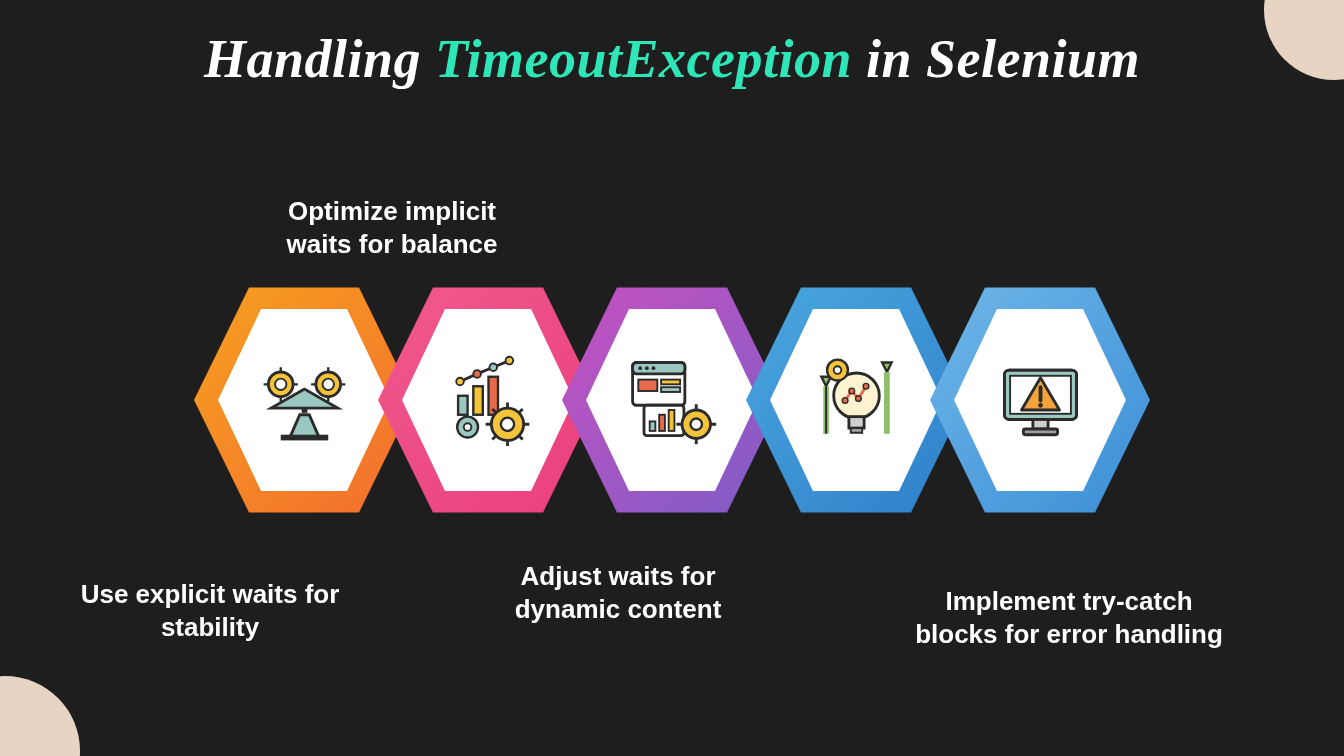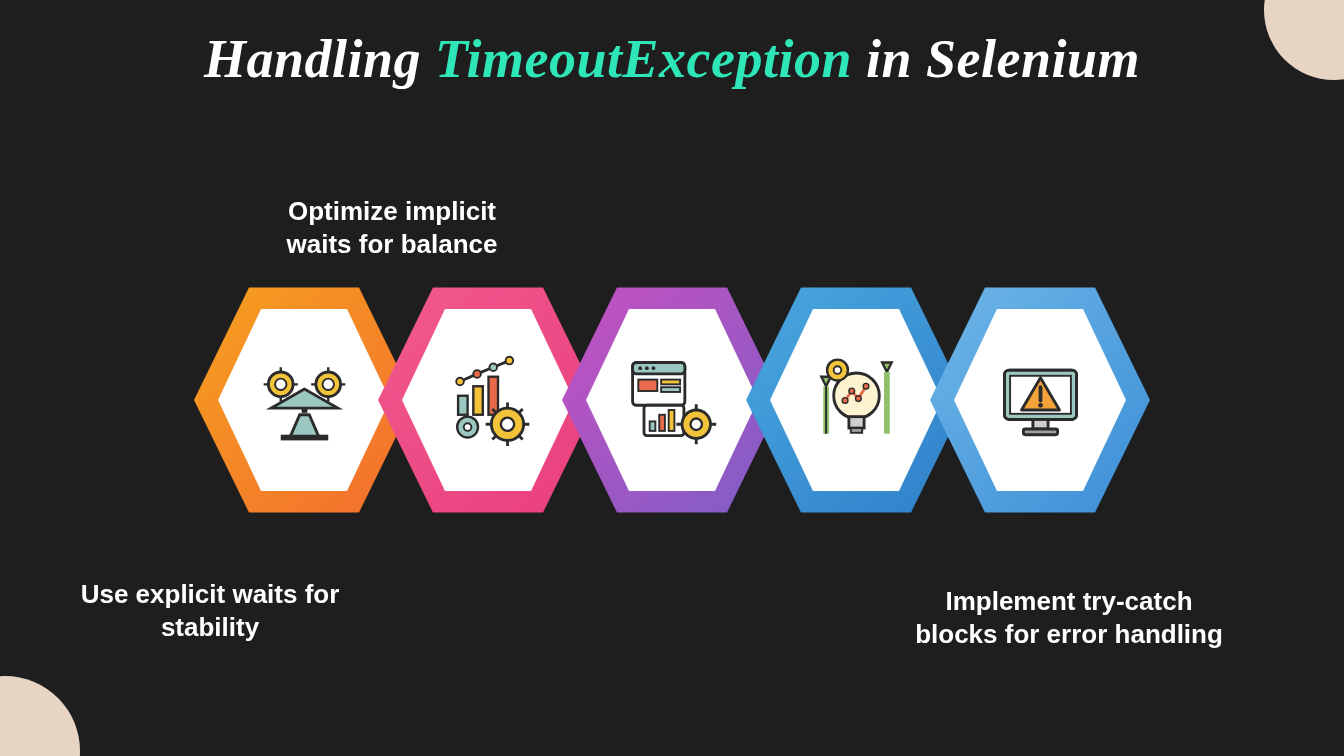--- a/index.html
+++ b/index.html
@@ -237,15 +237,16 @@
           <polygon points="50,26 70,60 30,60" fill="#f3a33a" stroke="#2b2b2b" stroke-width="3" stroke-linejoin="round"></polygon>
           <line x1="50" y1="36" x2="50" y2="50" stroke="#2b2b2b" stroke-width="4" stroke-linecap="round"></line>
           <circle cx="50" cy="55" r="2.5" fill="#2b2b2b"></circle>
         </svg>
       </div>
     </div>
 
   </div>
 
   <div class="label label-bottom lbl1">Use explicit waits for stability</div>
+  <div class="label label-bottom lbl3">Adjust waits for dynamic content</div>
   <div class="label label-bottom lbl5">Implement try-catch blocks for error handling</div>
 
 </div>
 
 </body></html>

